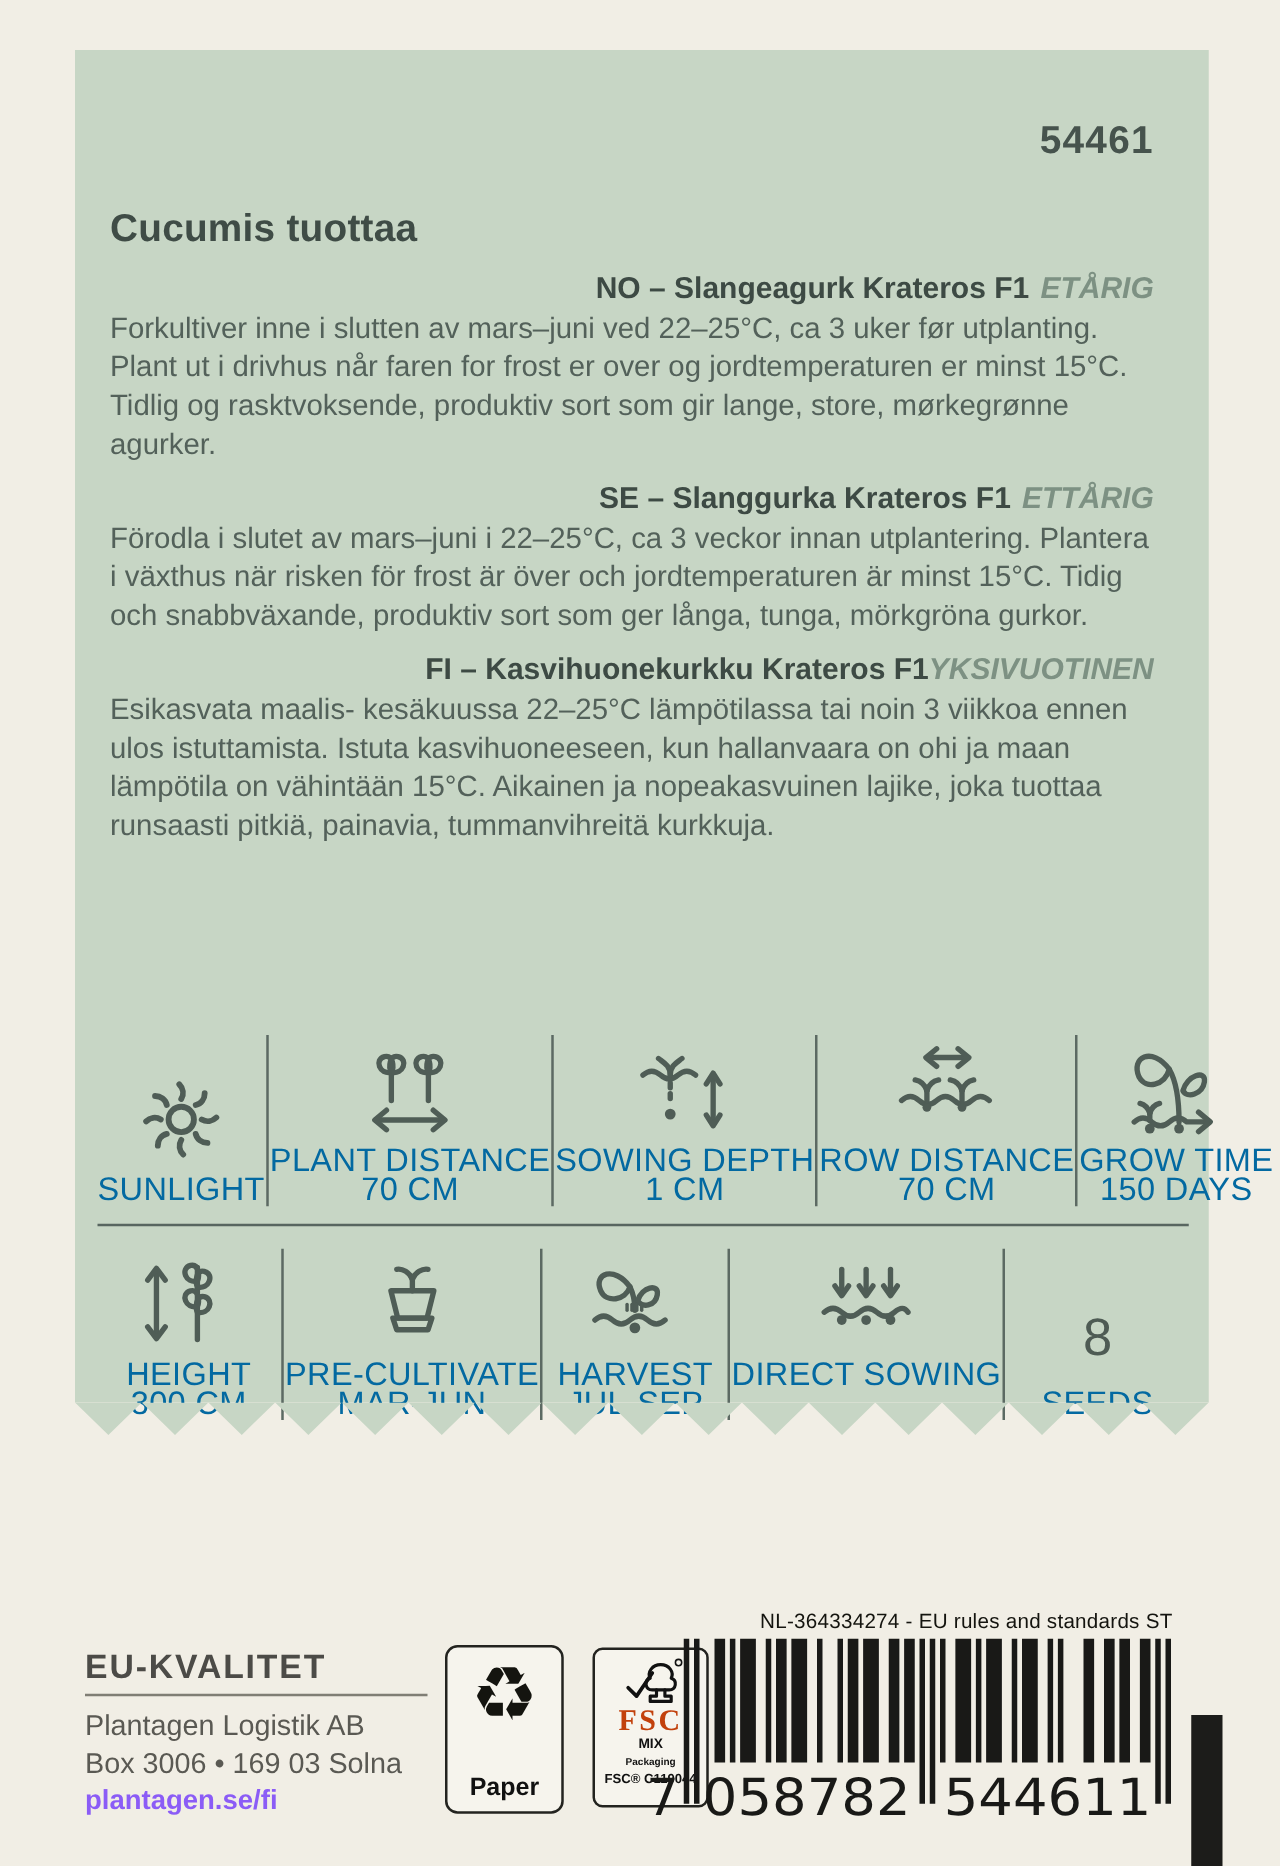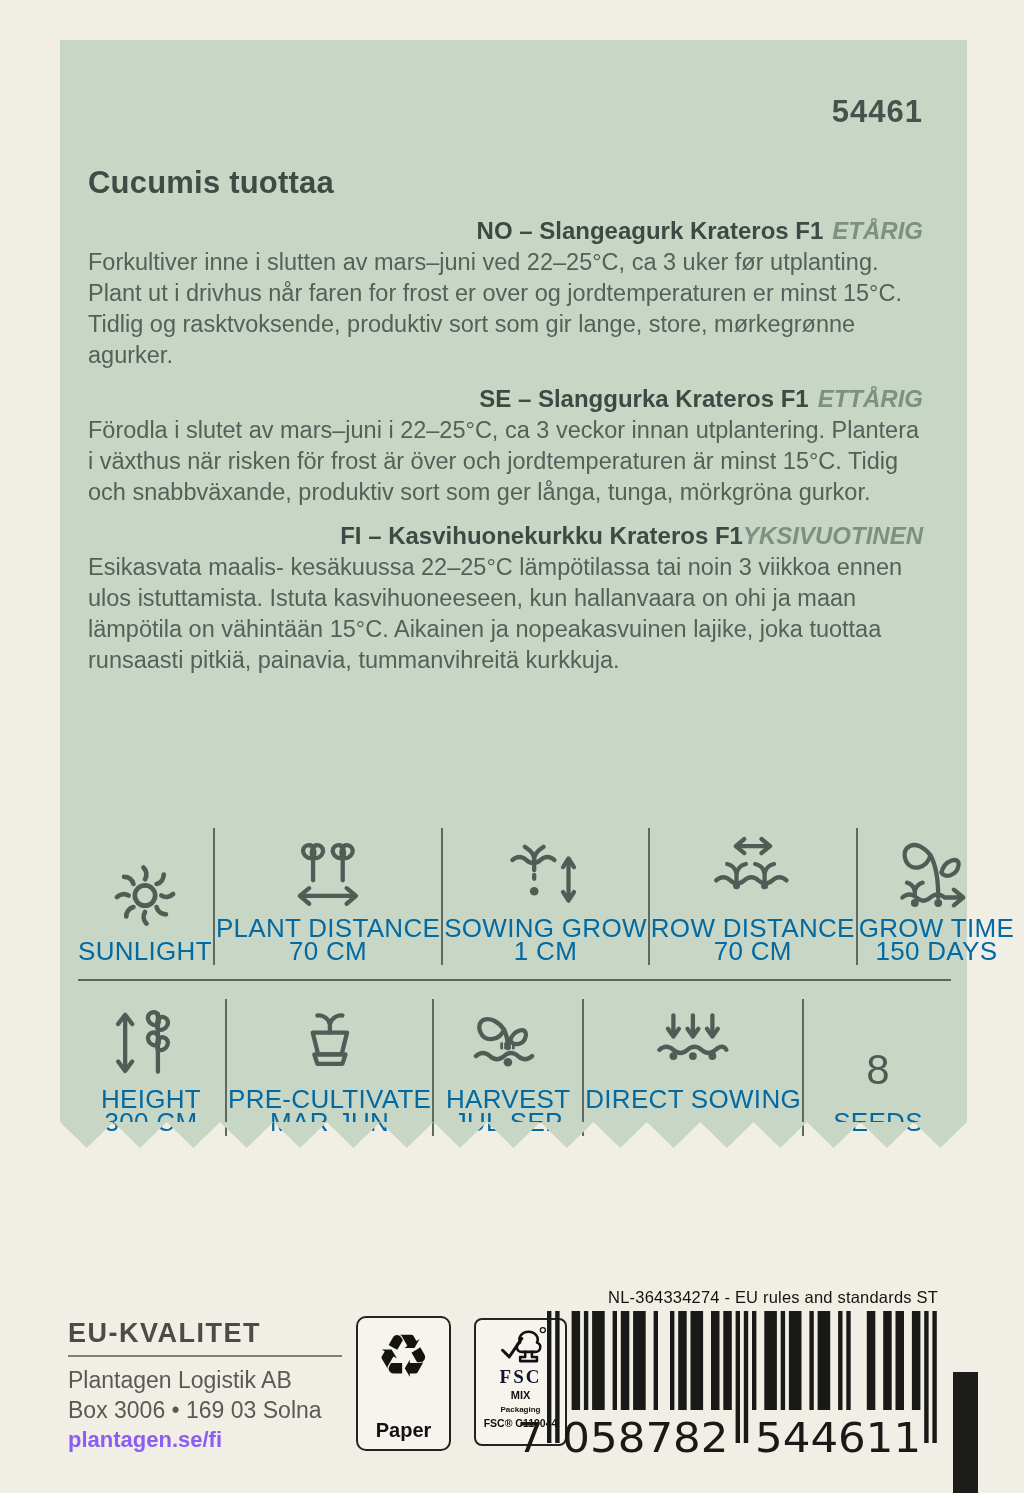--- a/index.html
+++ b/index.html
@@ -35,21 +35,21 @@
   .footer-left{position:absolute;left:68px;top:1318px;width:300px;}
   .eu-heading{margin:0 0 8px;font-size:27px;font-weight:bold;color:#4c4b47;letter-spacing:1.5px;border-bottom:2px solid #807e75;padding-bottom:6px;width:274px;}
   .company,.address{font-size:23px;color:#5a5953;line-height:30px;}
   .site{font-size:22px;font-weight:bold;color:#8b5cf6;line-height:30px;}
 
   .paper-box{position:absolute;left:356px;top:1316px;width:95px;height:135px;border:2.5px solid #23231f;border-radius:10px;background:#f6f4ed;display:flex;flex-direction:column;align-items:center;justify-content:space-between;padding:8px 0 7px;box-sizing:border-box;}
   .recycle{font-size:60px;line-height:60px;color:#14140f;font-family:"DejaVu Sans",sans-serif;}
   .paper-label{font-size:20px;font-weight:bold;color:#111;}
 
   .fsc-box{position:absolute;left:474px;top:1318px;width:93px;height:128px;border:2px solid #23231f;border-radius:8px;background:#f6f4ed;display:flex;flex-direction:column;align-items:center;padding-top:5px;box-sizing:border-box;}
-  .fsc-name{font-family:"Liberation Serif",serif;font-size:19px;font-weight:bold;letter-spacing:2px;color:#0f172a;line-height:20px;}
+  .fsc-name{font-family:"Liberation Serif",serif;font-size:24px;font-weight:bold;letter-spacing:2px;color:#c2410c;line-height:20px;}
   .fsc-mix{font-size:11px;font-weight:bold;color:#111;margin-top:2px;}
   .fsc-pack{font-size:8px;font-weight:bold;color:#111;margin-top:4px;}
   .fsc-lic{font-size:10.5px;font-weight:bold;color:#111;margin-top:3px;}
 
   .barcode-label{position:absolute;left:545px;top:1288px;width:393px;text-align:right;font-size:16.5px;color:#14140f;letter-spacing:0.2px;}
   #barcode-svg{position:absolute;left:513px;top:1307px;}
   #barcode-svg rect{fill:#191917;}
   #barcode-svg text{font-family:"DejaVu Sans",sans-serif;font-size:41px;fill:#191917;}
 
   .corner-mark{position:absolute;left:953px;top:1372px;width:25px;height:121px;background:#1c1c1a;}
@@ -132,21 +132,21 @@
               <path d="M12,36 q9,-8 18,0 q9,8 18,0 q9,-8 18,0"></path>
               <path d="M40,36 C40,26 33,23 28,19"></path>
               <path d="M40,36 C40,26 47,23 52,19"></path>
               <path d="M40,44 L40,66" stroke-dasharray="5 6"></path>
               <circle class="dot" cx="40" cy="76" r="5.5"></circle>
               <path d="M84,38 L84,84"></path>
               <path d="M77,45 L84,34 L91,45"></path>
               <path d="M77,77 L84,88 L91,77"></path>
             </svg>
           </div>
-          <div class="spec-label">SOWING GROW</div>
+          <div class="spec-label">SOWING DEPTH</div>
           <div class="spec-value">1 CM</div>
         </div>
 
         <div class="spec-cell">
           <div class="icon-box">
             <svg class="spec-icon" viewBox="0 0 110 100">
               <path d="M36,18 L74,18"></path>
               <path d="M44,9 L33,18 L44,27"></path>
               <path d="M66,9 L77,18 L66,27"></path>
               <path d="M8,62 q9,-8 18,0 q9,8 18,0 q9,-8 18,0 q9,8 18,0 q9,-8 18,0"></path>

